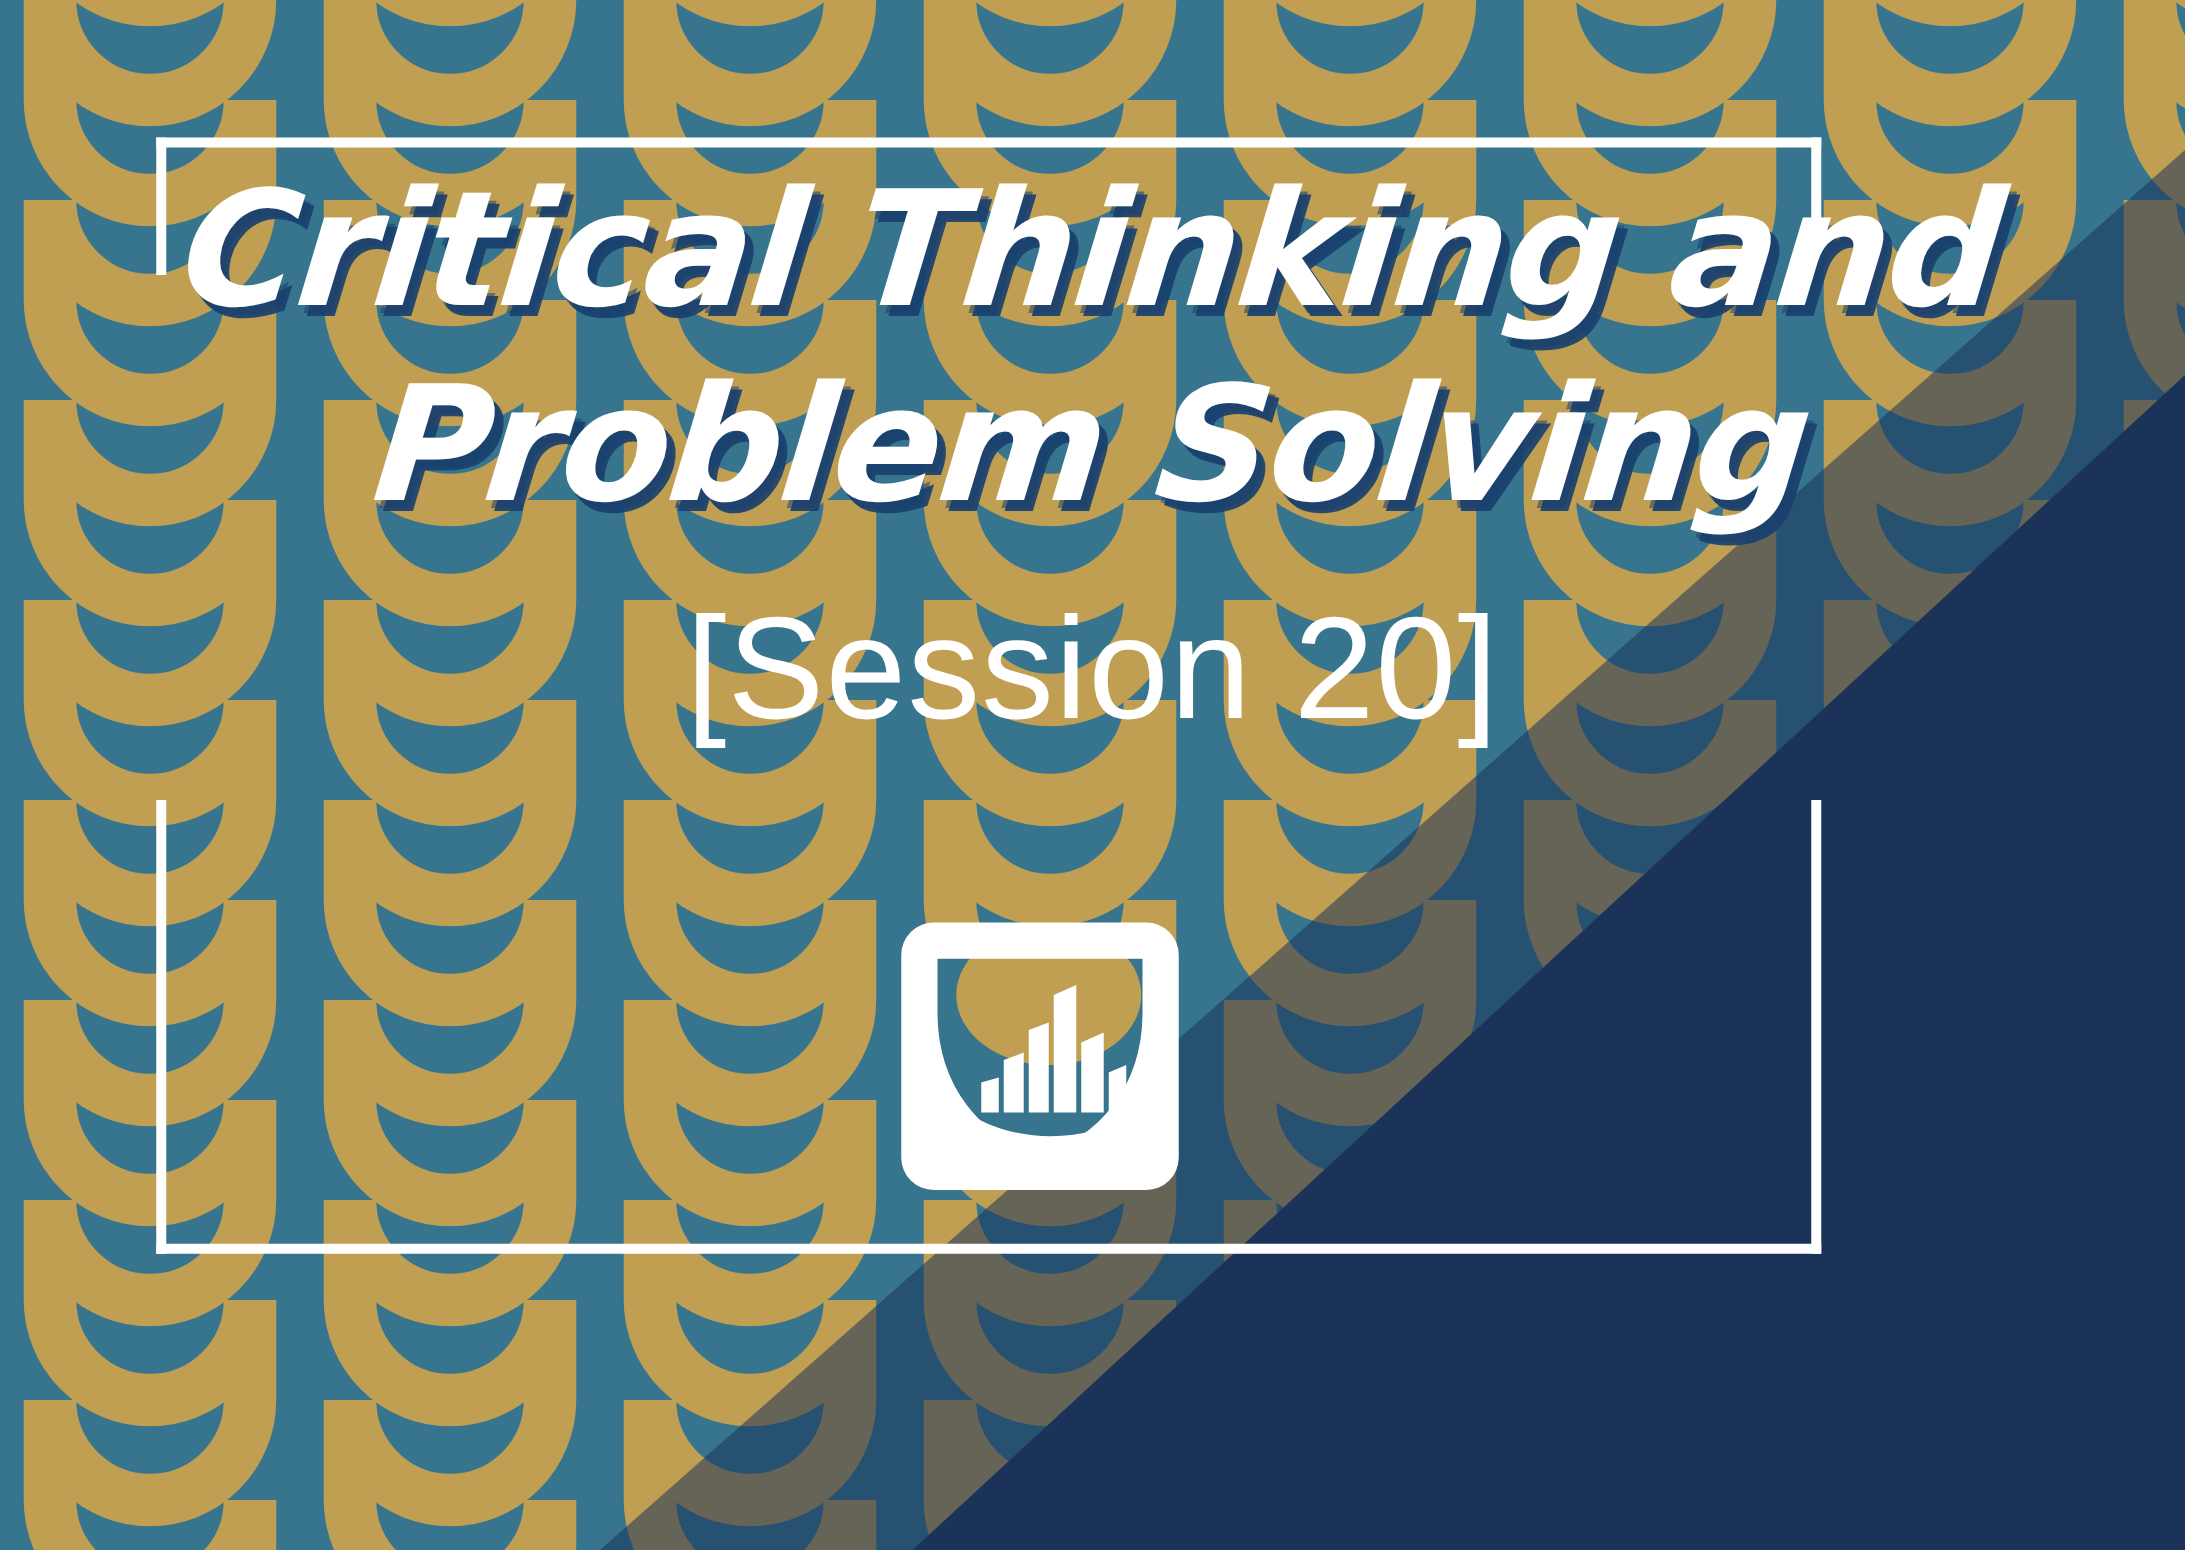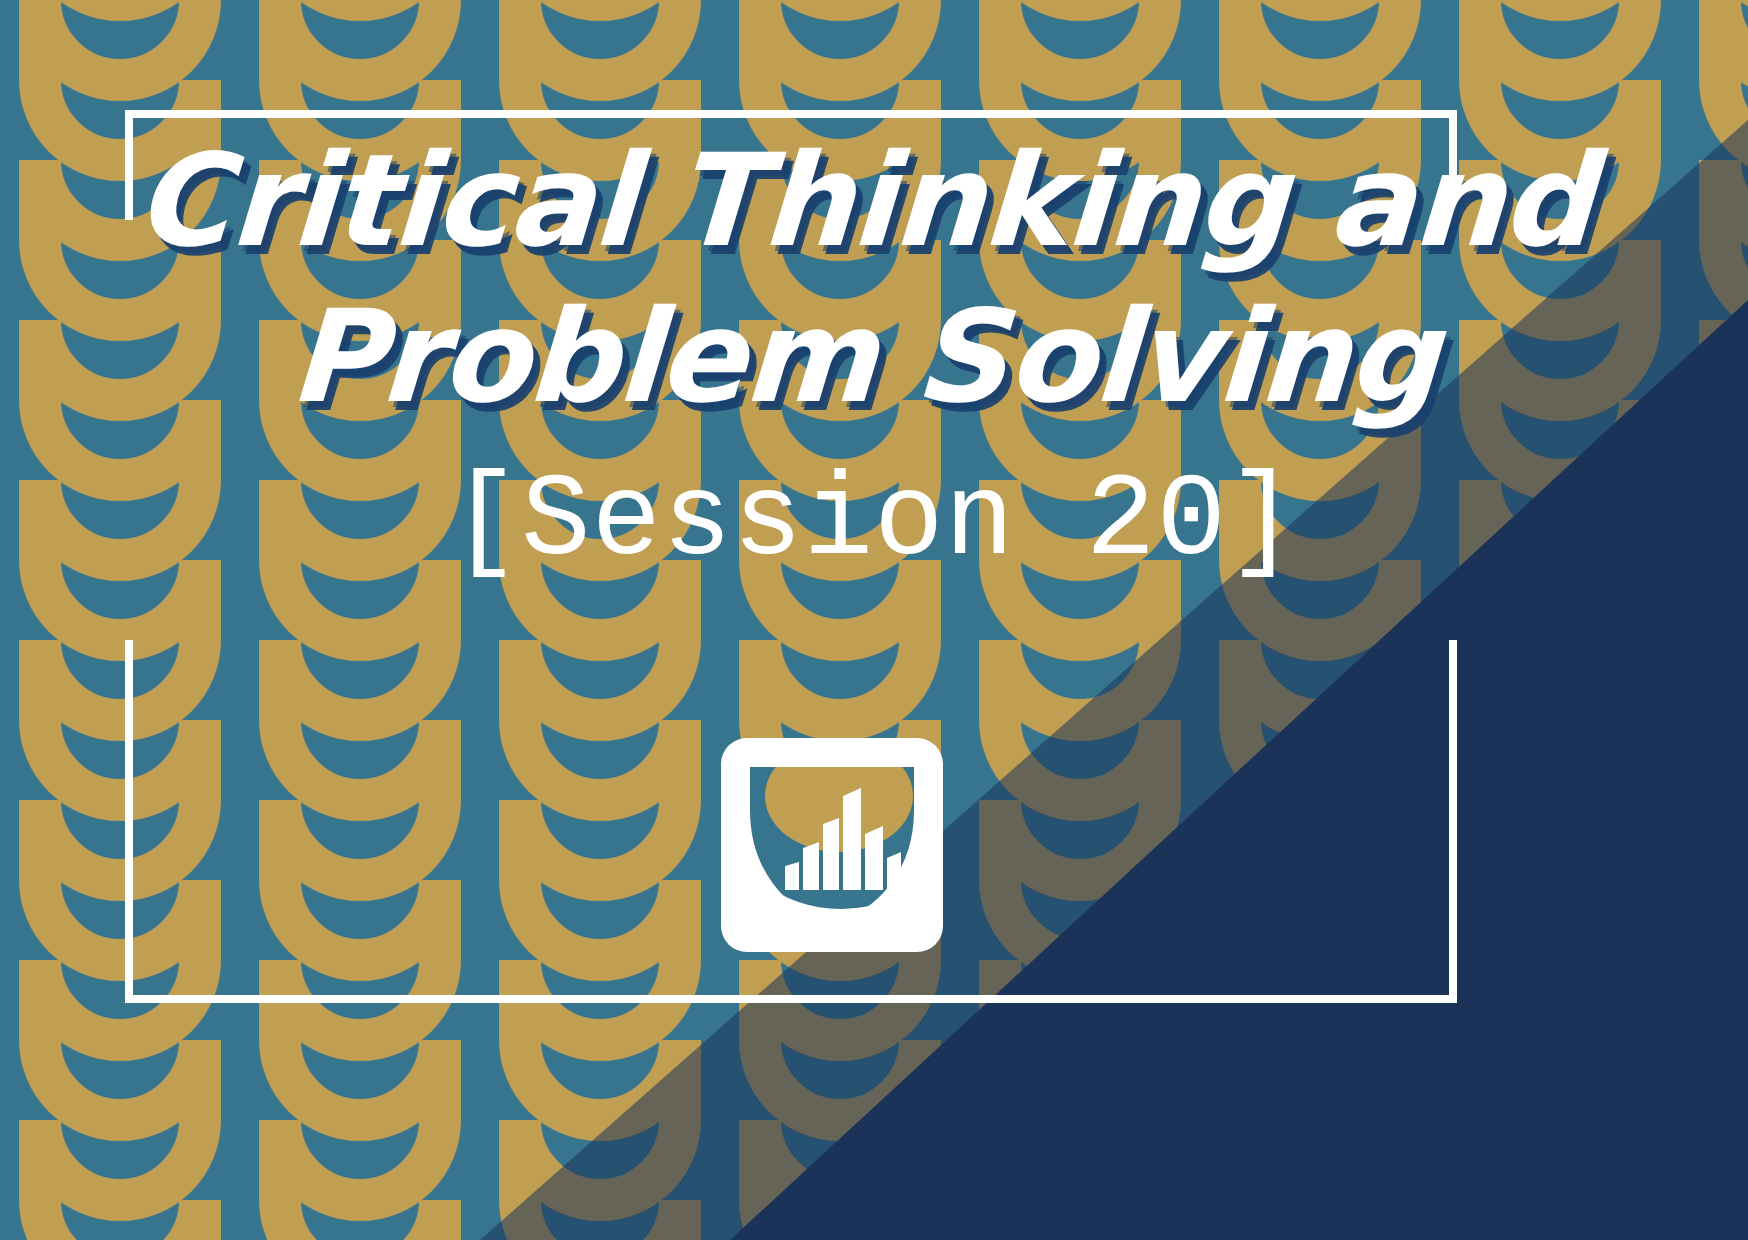--- a/index.html
+++ b/index.html
@@ -59,23 +59,23 @@
     text-align:center;
     white-space:nowrap;
     text-shadow:
         8px 9px 0 rgba(25,64,110,0.92),
         5px 6px 0 rgba(25,64,110,0.55);
     transform:skewX(-6deg);
   }
   #title-1{margin-top:14px;}
   #title-2{margin-top:18px;}
   #session{
-    margin-top:38px;
+    margin-top:50px;
     color:#ffffff;
-    font-family:Liberation Mono, monospace;
+    font-family:Liberation Sans, sans-serif;
     font-weight:300;
     font-size:116px;
     line-height:1;
     letter-spacing:1px;
     white-space:nowrap;
   }
 
   
   #logo{
     position:absolute;

